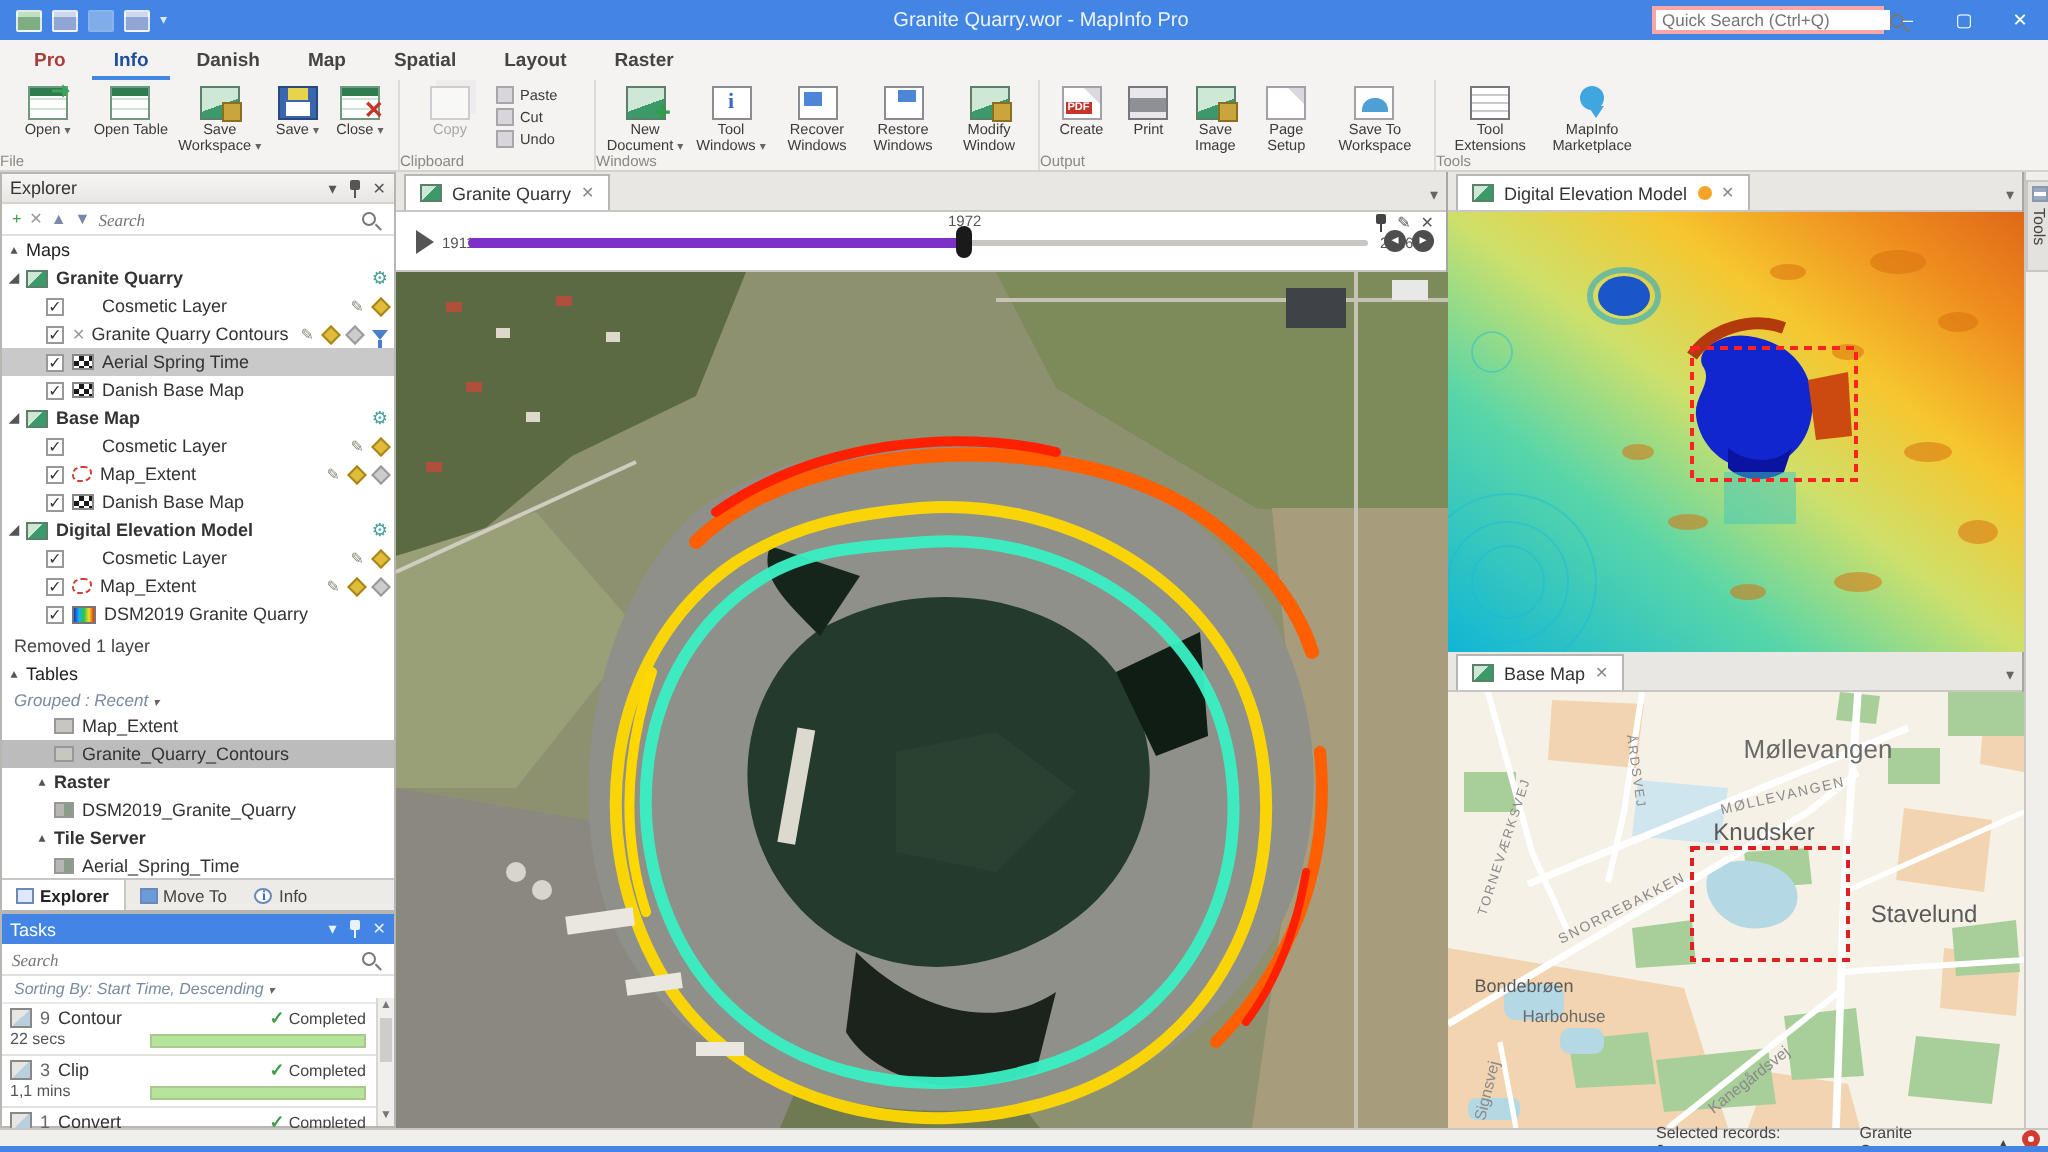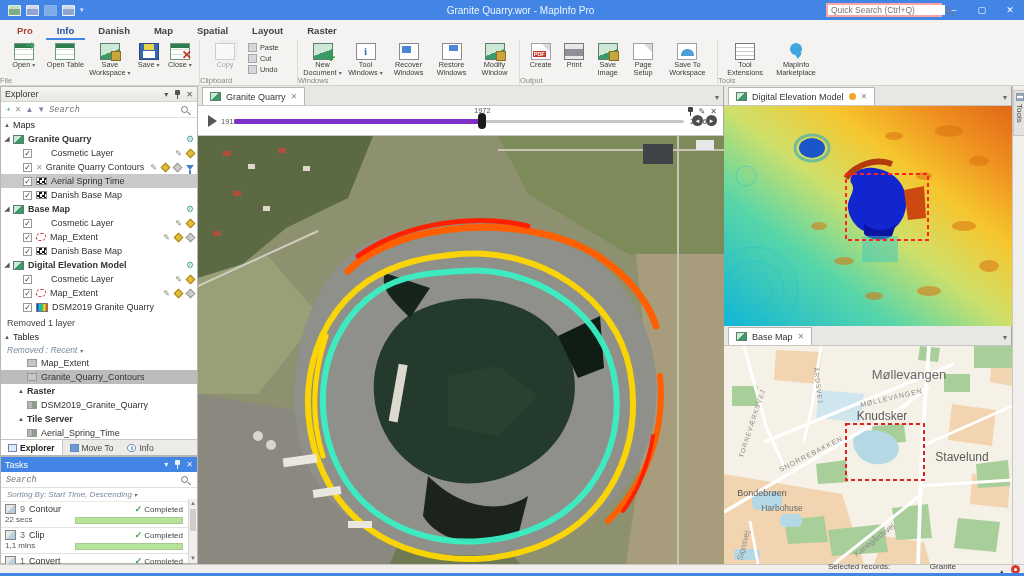--- a/index.html
+++ b/index.html
@@ -75,21 +75,21 @@
   .phead { height:15px; display:flex; align-items:center; padding:0 4px; font-size:9px; }
   .phead.gray { background:linear-gradient(#f6f5f3,#e9e7e4); color:#333; border-bottom:1px solid #d4d2ce; }
   .phead.blue { background:#4285e4; color:#fff; }
   .phead .sp { flex:1; }
   .hic { font-size:8px; margin-left:5px; color:#555; }
   .phead.blue .hic { color:#eaf1ff; }
   .icon-pin { width:7px; height:9px; position:relative; margin-left:6px; }
   .icon-pin::before { content:""; position:absolute; left:1px; top:0; width:5px; height:5px; background:currentColor; border-radius:1px; }
   .icon-pin::after { content:""; position:absolute; left:3px; top:5px; width:1px; height:4px; background:currentColor; }
   .searchrow { height:16px; display:flex; align-items:center; border-bottom:1px solid #e2e0dc; padding:0 5px; gap:4px; }
-  .searchrow input { flex:1; border:0; outline:0; font-size:8.5px; font-style:italic; color:#888; font-family:Liberation Mono, monospace; }
+  .searchrow input { flex:1; border:0; outline:0; font-size:8.5px; font-style:italic; color:#888; font-family:Liberation Serif, serif; }
   .tb-ic { font-size:8px; color:#7a88a8; }
 
   
   #explorer { left:0; top:86px; width:198px; height:370px; }
   .tree { font-size:9px; color:#333; }
   .trow { height:14px; display:flex; align-items:center; padding-right:3px; }
   .trow .sp { flex:1; }
   .trow.sel { background:#c9c9c9; }
   .trow.sel2 { background:#bcbcbc; }
   .sect { font-weight:normal; color:#222; }
@@ -432,21 +432,21 @@
       <span>DSM2019 Granite Quarry</span>
     </div>
 
     <div class="note">Removed 1 layer</div>
 
     <div class="trow">
       <span class="caret">▴</span>
       <span class="sect">Tables</span>
     </div>
     <div class="grouped">
-      <span>Removed : Recent</span> <span class="dd">▾</span>
+      <span>Grouped : Recent</span> <span class="dd">▾</span>
     </div>
     <div class="trow tblitem">
       <span class="tico"></span>
       <span>Map_Extent</span>
     </div>
     <div class="trow tblitem sel2">
       <span class="tico"></span>
       <span>Granite_Quarry_Contours</span>
     </div>
     <div class="trow" style="padding-left:14px">

